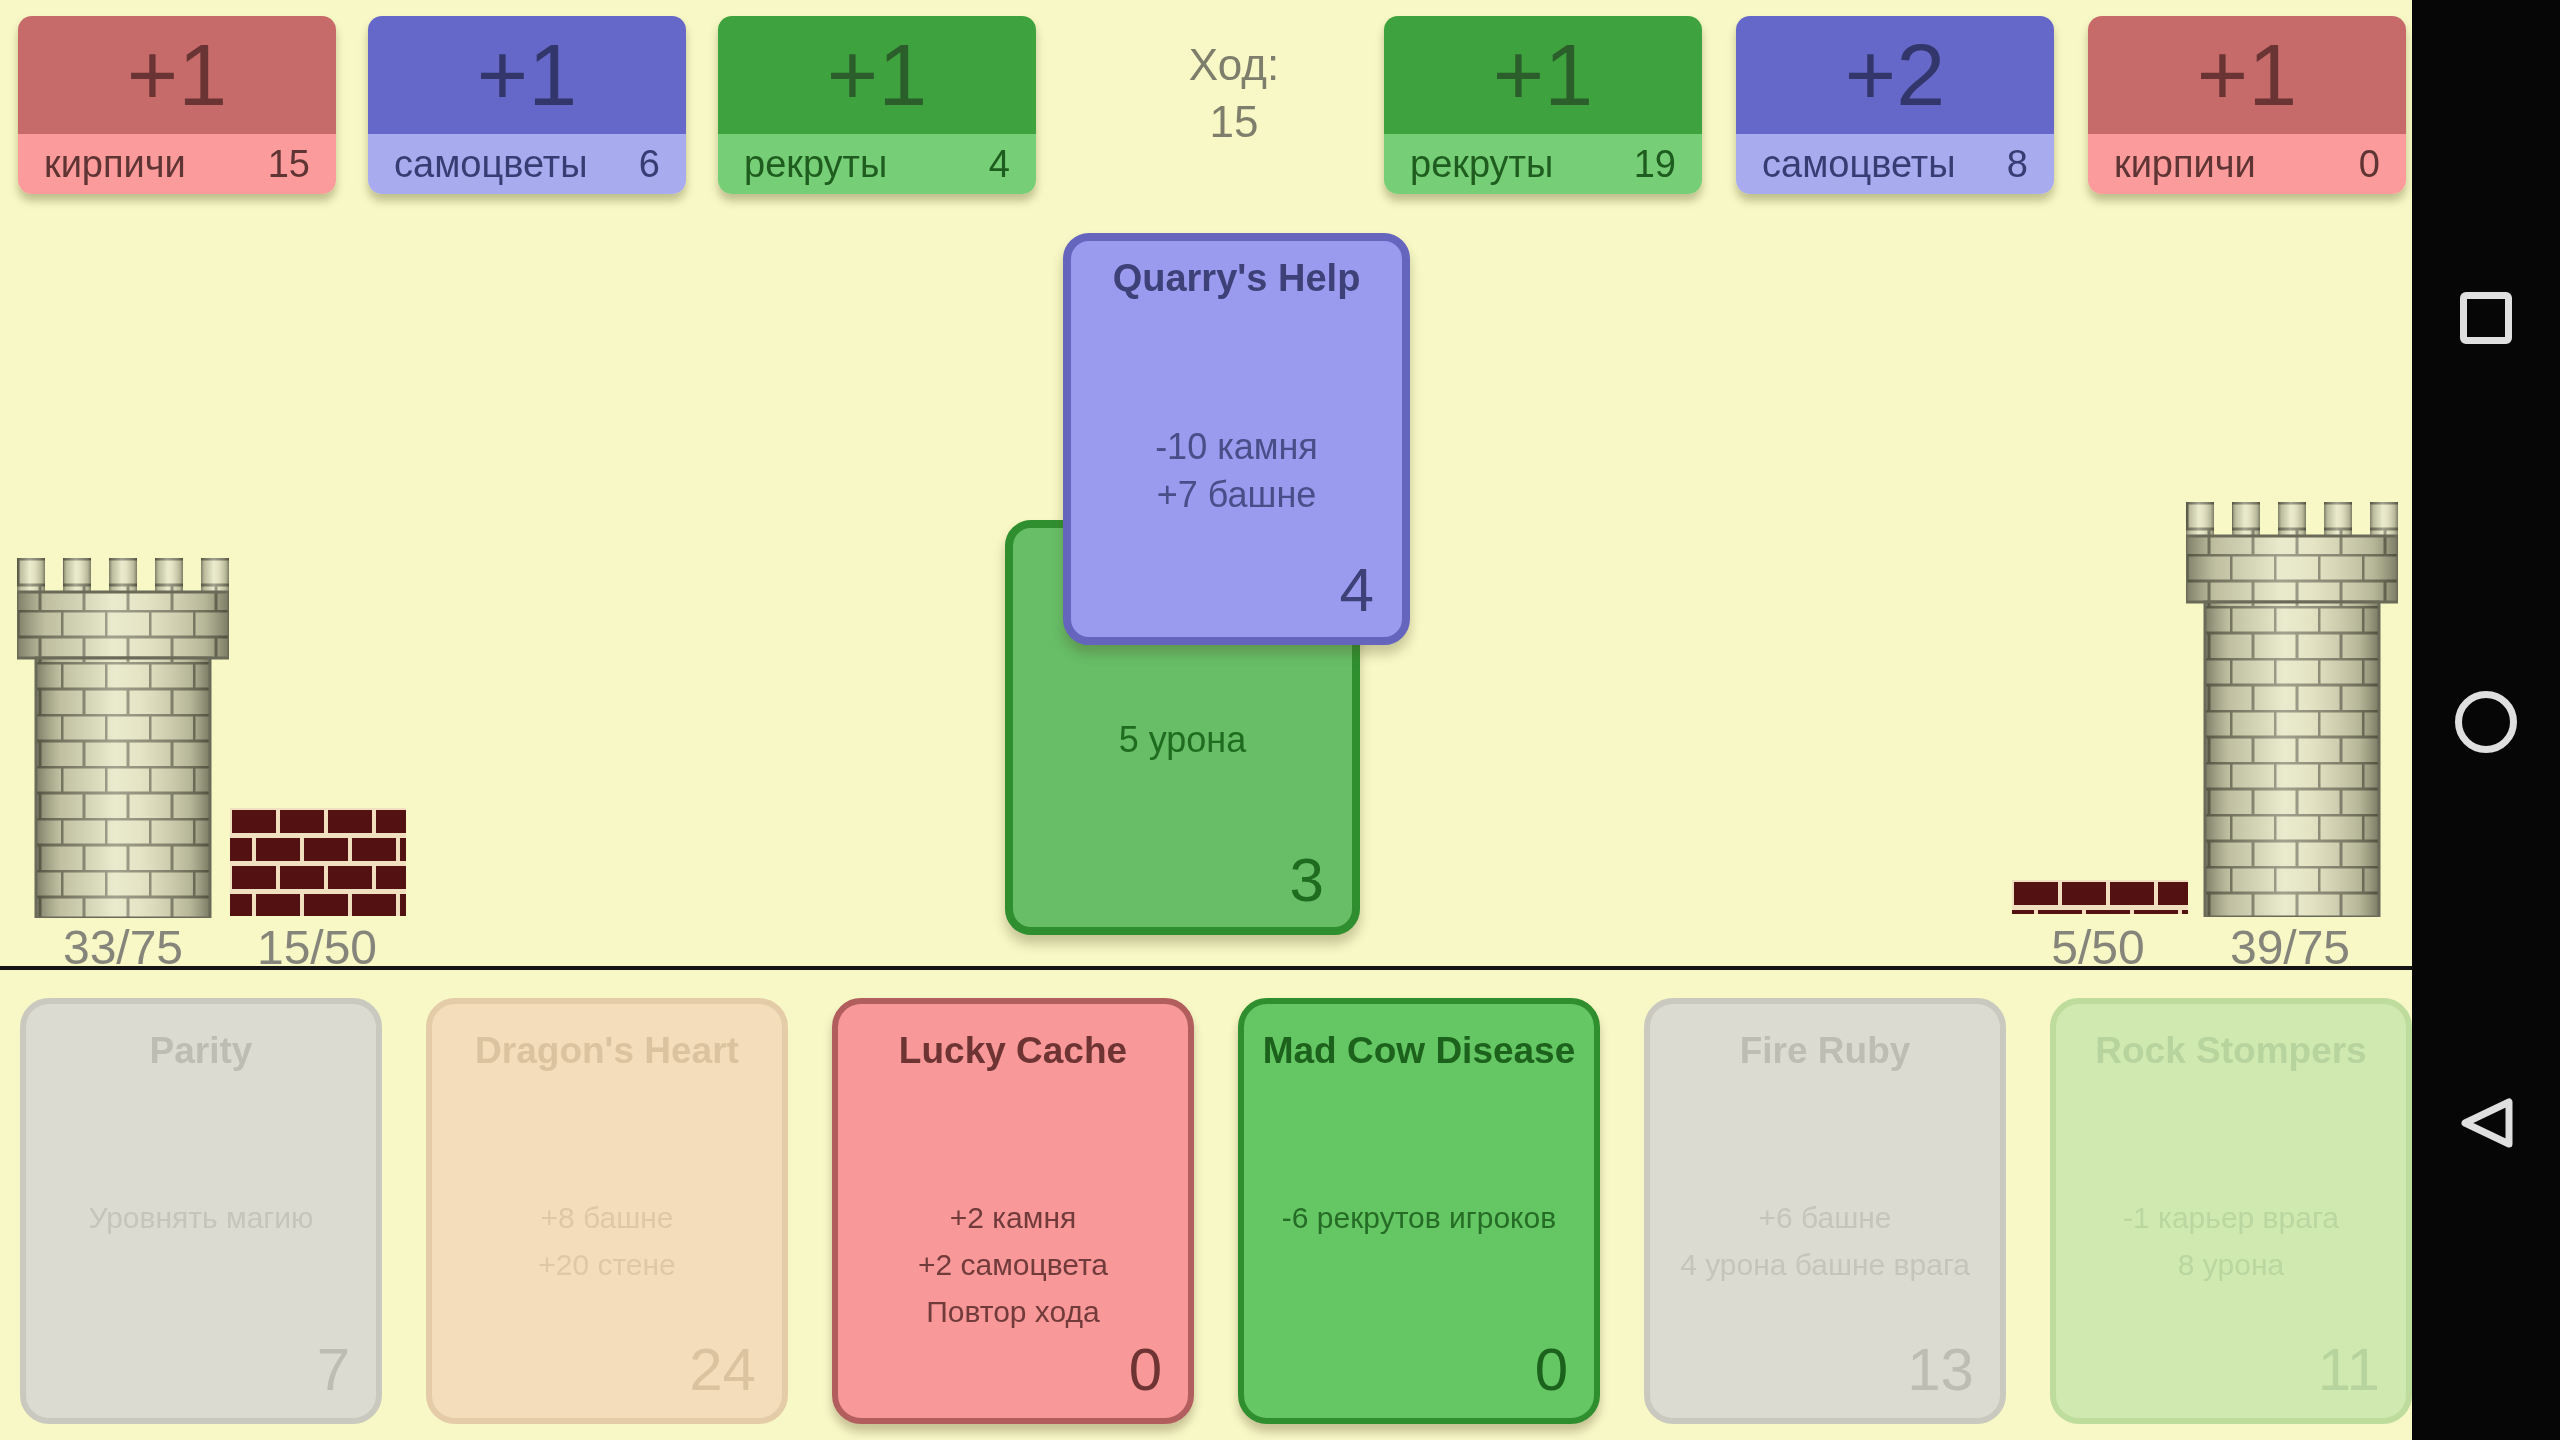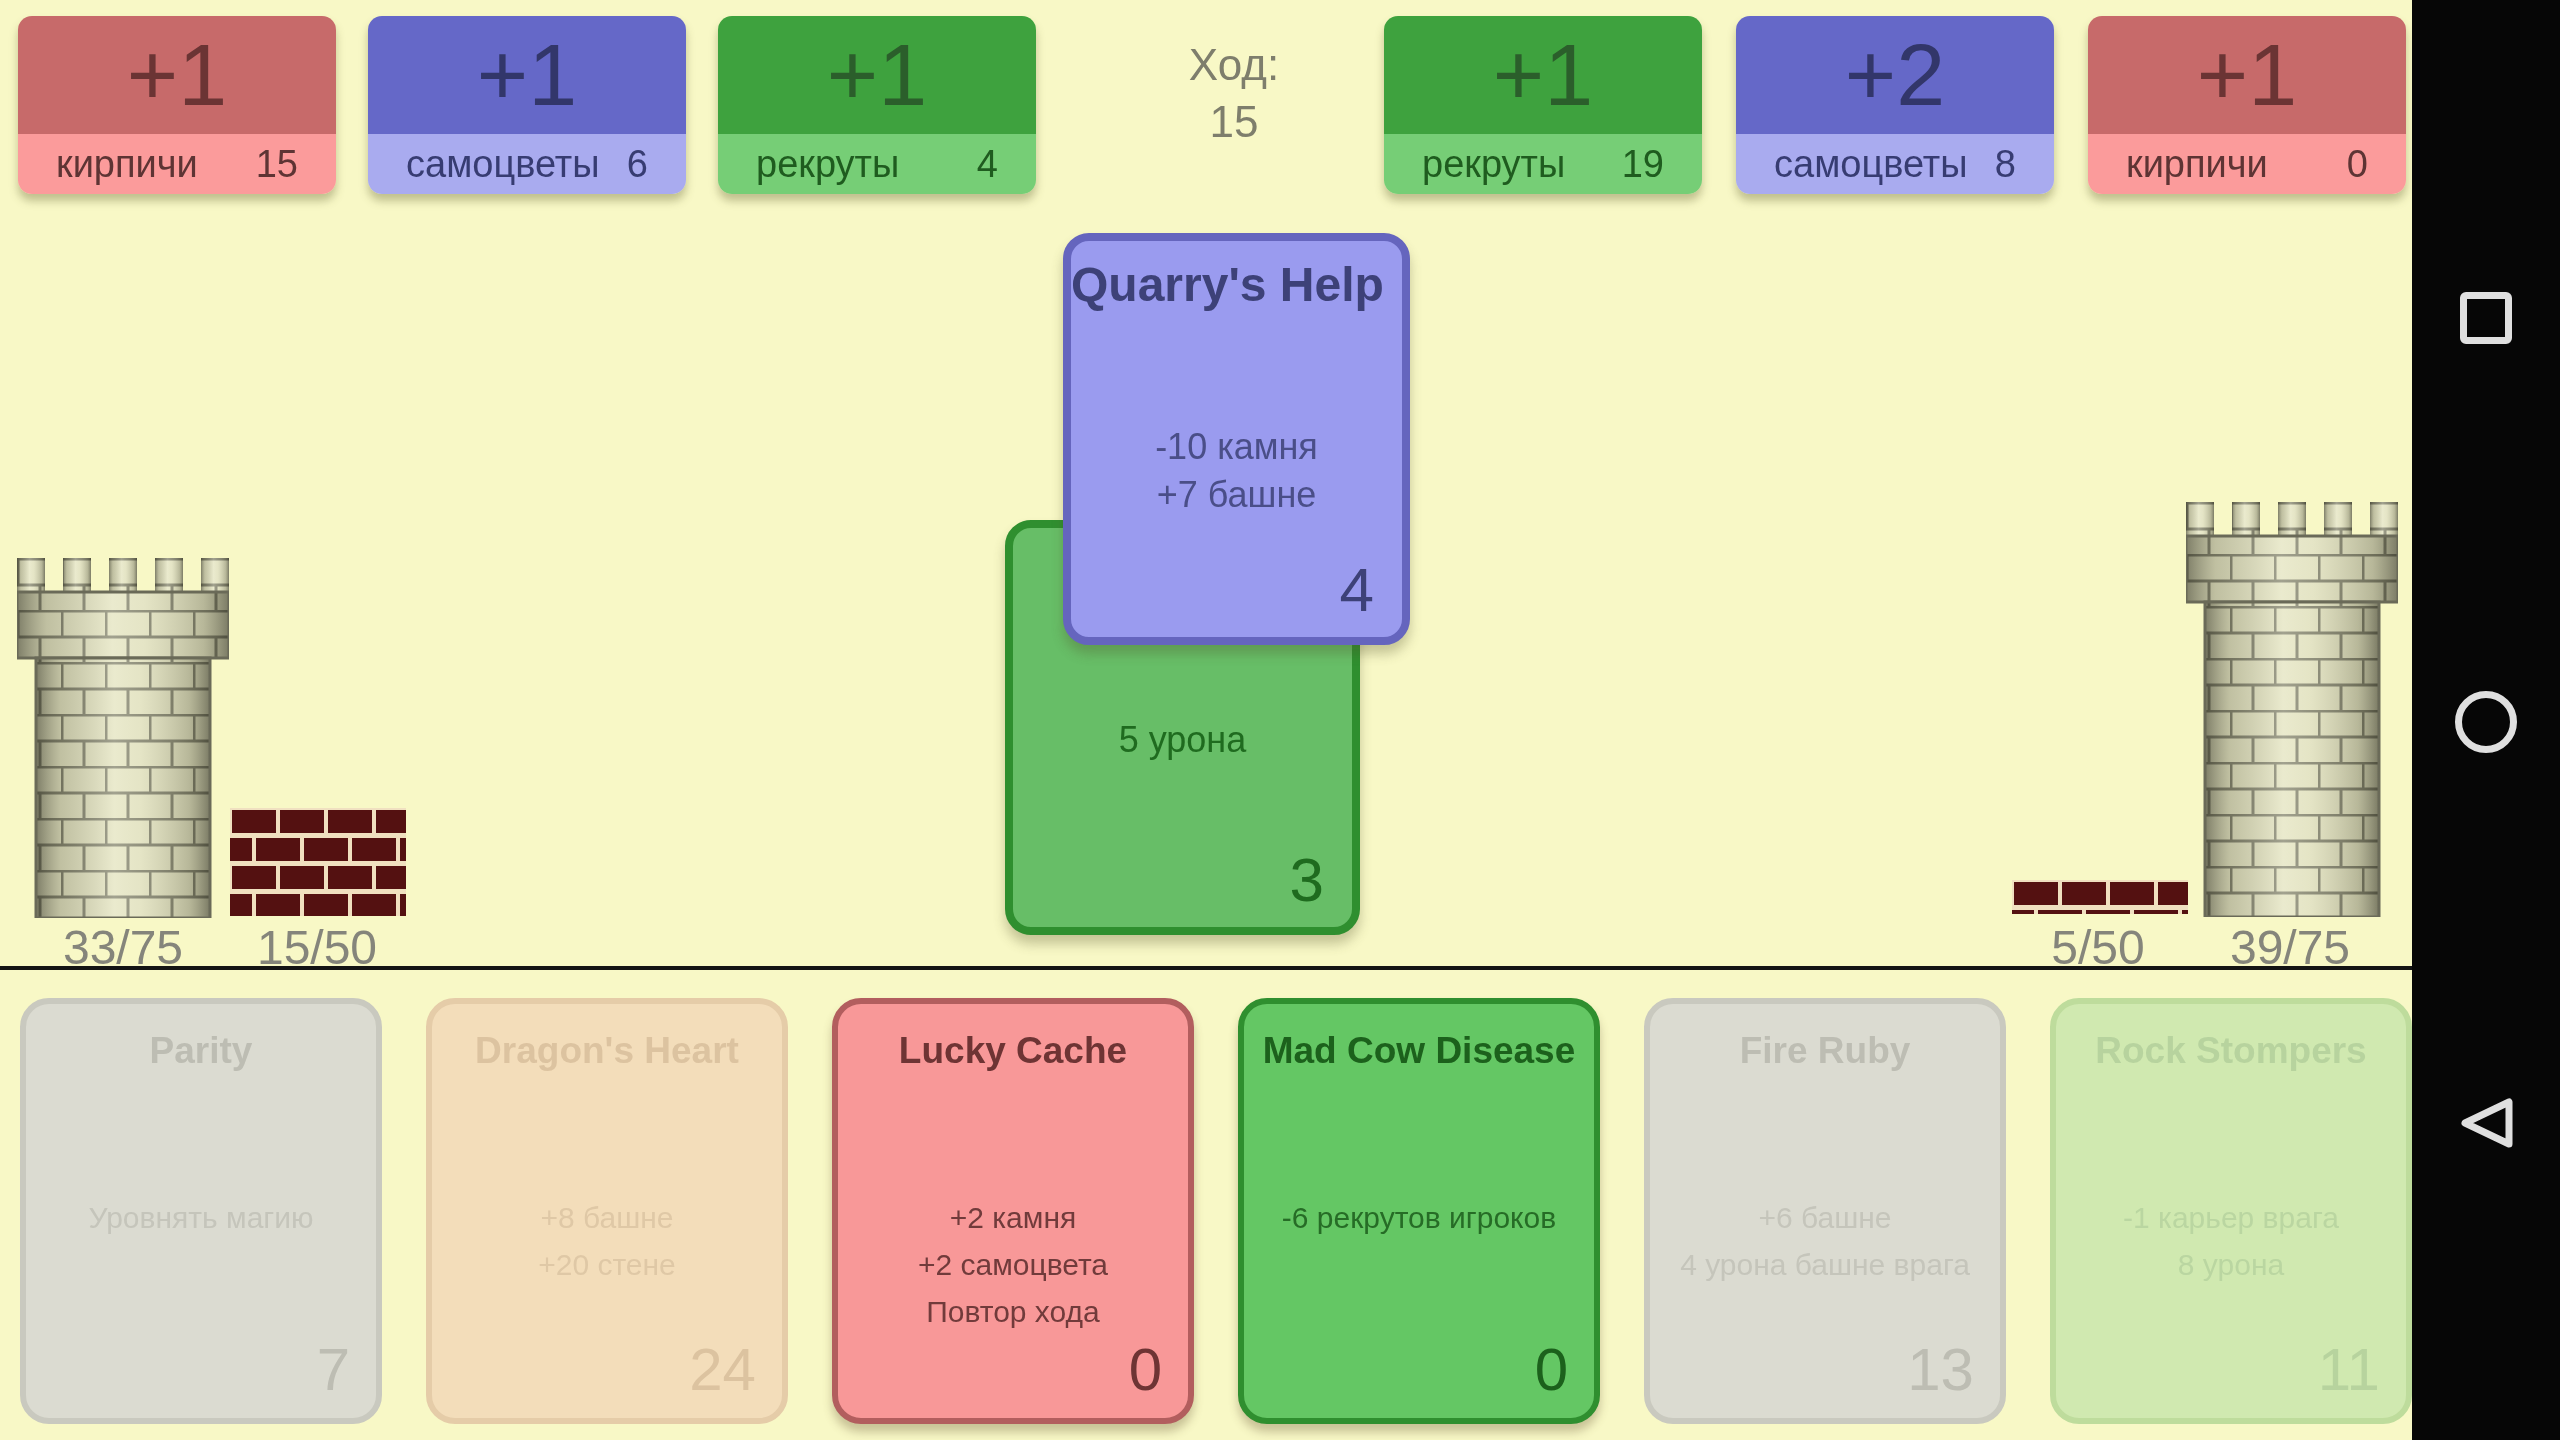--- a/index.html
+++ b/index.html
@@ -6,32 +6,32 @@
   body{width:2560px;height:1440px;overflow:hidden;font-family:"Liberation Sans","DejaVu Sans",sans-serif;}
   #stage{position:absolute;left:0;top:0;width:2560px;height:1440px;background:#F8F8C6;}
 
   
   .res-card{position:absolute;top:16px;width:318px;height:178px;border-radius:14px;overflow:hidden;
     box-shadow:0 7px 9px rgba(90,90,40,.35);}
   .res-top{position:absolute;left:0;top:0;right:0;height:118px;background:var(--top);
     display:flex;align-items:center;justify-content:center;}
   .res-plus{font-size:88px;color:var(--plus);line-height:1;}
   .res-strip{position:absolute;left:0;bottom:0;right:0;height:60px;background:var(--strip);
-    display:flex;align-items:center;justify-content:space-between;padding:0 38px;box-sizing:border-box;}
+    display:flex;align-items:center;justify-content:space-between;padding:0 26px;box-sizing:border-box;}
   .res-label,.res-value{font-size:38px;color:var(--lab);}
 
   
   .turn{position:absolute;left:1059px;top:36px;width:350px;text-align:center;
     font-size:44px;line-height:57px;color:#7E7E6C;}
 
   
   .played{position:absolute;border:8px solid var(--bd);background:var(--bg);border-radius:26px;
     box-sizing:border-box;box-shadow:0 9px 12px rgba(80,80,40,.30);}
-  .played .p-title{position:absolute;left:0;top:16px;width:100%;
-    font-size:48px;font-weight:bold;color:var(--ti);}
+  .played .p-title{position:absolute;left:0;top:16px;width:100%;text-align:center;
+    font-size:38px;font-weight:bold;color:var(--ti);}
   .played .p-body{position:absolute;left:0;top:var(--bodytop);width:100%;text-align:center;
     font-size:36px;line-height:48px;color:var(--tx);}
   .played .p-cost{position:absolute;right:28px;bottom:12px;font-size:62px;color:var(--ti);}
 
   
   .castle-label{position:absolute;width:220px;text-align:center;font-size:48px;color:#85857B;}
   .gfx{position:absolute;}
 
   
   .divider{position:absolute;left:0;top:966px;width:2414px;height:4px;background:#141414;}

